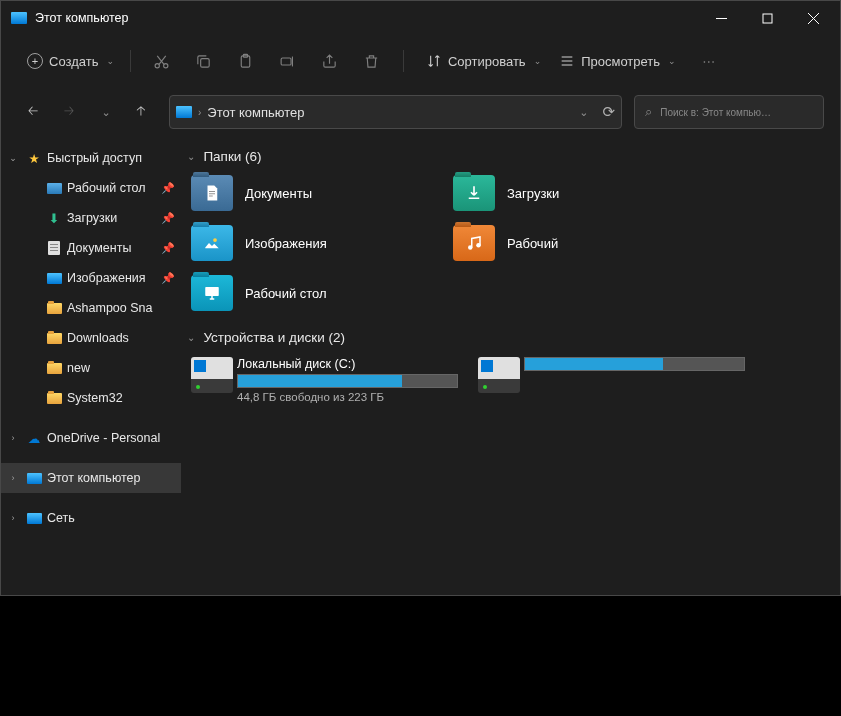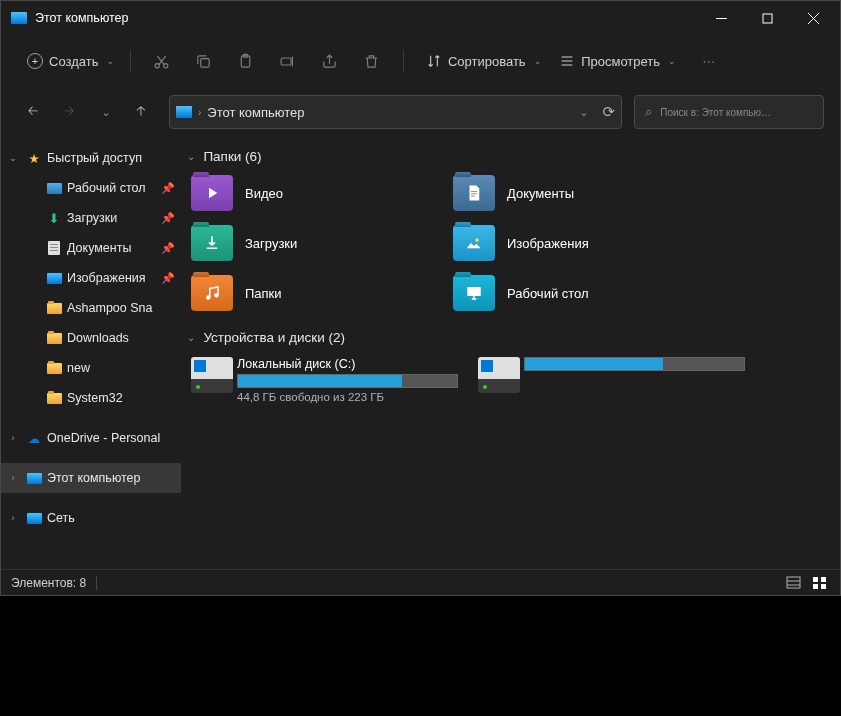--- a/index.html
+++ b/index.html
@@ -280,28 +280,20 @@
       </div>
     </div>
 
     <div class="content">
       <div class="group-head">
         <span class="chev">⌄</span>
         <span>Папки (6)</span>
       </div>
       <div class="grid" id="folders-grid">
           <div class="folder-item">
-            <div class="folder-icon purple">
-              <svg viewBox="0 0 24 24">
-                <path d="M8 5v14l11-7z"></path>
-              </svg>
-            </div>
-            <span>Видео</span>
-          </div>
-          <div class="folder-item">
             <div class="folder-icon blue">
               <svg viewBox="0 0 24 24">
                 <path d="M6 2h9l4 4v16H6z" fill="#fff"></path>
                 <path d="M8 10h8M8 13h8M8 16h5" stroke="#888" stroke-width="1.2"></path>
               </svg>
             </div>
             <span>Документы</span>
           </div>
           <div class="folder-item">
             <div class="folder-icon teal">
@@ -321,21 +313,21 @@
             <span>Изображения</span>
           </div>
           <div class="folder-item">
             <div class="folder-icon orange">
               <svg viewBox="0 0 24 24">
                 <path d="M9 18V6l11-2v11" stroke="#fff" stroke-width="2" fill="none"></path>
                 <circle cx="7" cy="18" r="3" fill="#fff"></circle>
                 <circle cx="18" cy="15" r="3" fill="#fff"></circle>
               </svg>
             </div>
-            <span>Папки</span>
+            <span>Рабочий</span>
           </div>
           <div class="folder-item">
             <div class="folder-icon cyan2">
               <svg viewBox="0 0 24 24">
                 <rect x="3" y="4" width="18" height="12" rx="1" fill="#fff"></rect>
                 <path d="M9 20h6M12 16v4" stroke="#fff" stroke-width="2"></path>
               </svg>
             </div>
             <span>Рабочий стол</span>
           </div>
@@ -361,33 +353,13 @@
             <div class="drive-info">
               <div class="drive-bar">
                 <div class="drive-fill" style="width:63%"></div>
               </div>
             </div>
           </div>
         </div>
     </div>
   </div>
 
-  <div class="statusbar">
-    <span>Элементов: 8</span>
-    <div class="sep"></div>
-    <div class="view-icons">
-      <div class="vbtn">
-          <svg width="15" height="13" viewBox="0 0 15 13" fill="none" stroke="currentColor">
-            <rect x="1" y="1" width="13" height="11"></rect>
-            <path d="M1 5h13M1 9h13"></path>
-          </svg>
-        </div>
-      <div class="vbtn active">
-          <svg width="15" height="13" viewBox="0 0 15 13" fill="currentColor">
-            <rect x="1" y="1" width="5" height="5"></rect>
-            <rect x="9" y="1" width="5" height="5"></rect>
-            <rect x="1" y="8" width="5" height="5"></rect>
-            <rect x="9" y="8" width="5" height="5"></rect>
-          </svg>
-        </div>
-    </div>
-  </div>
 </div>
 
 </body></html>

